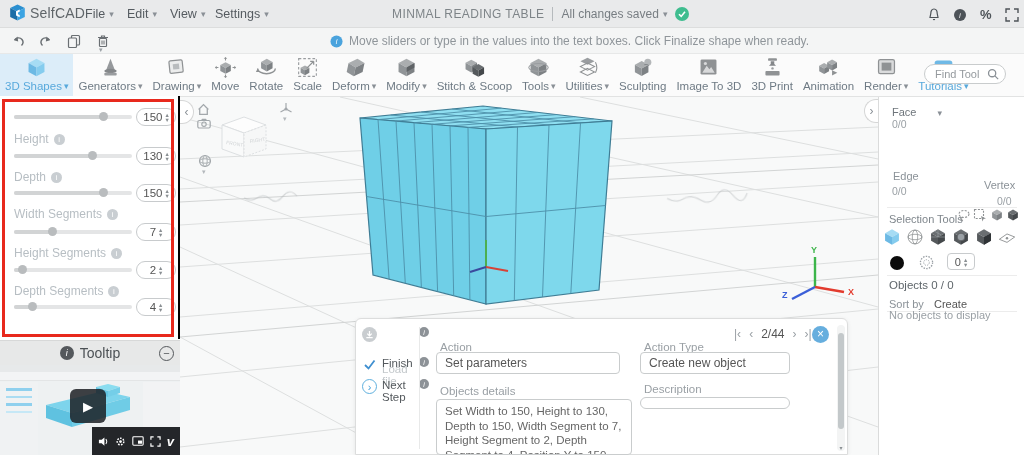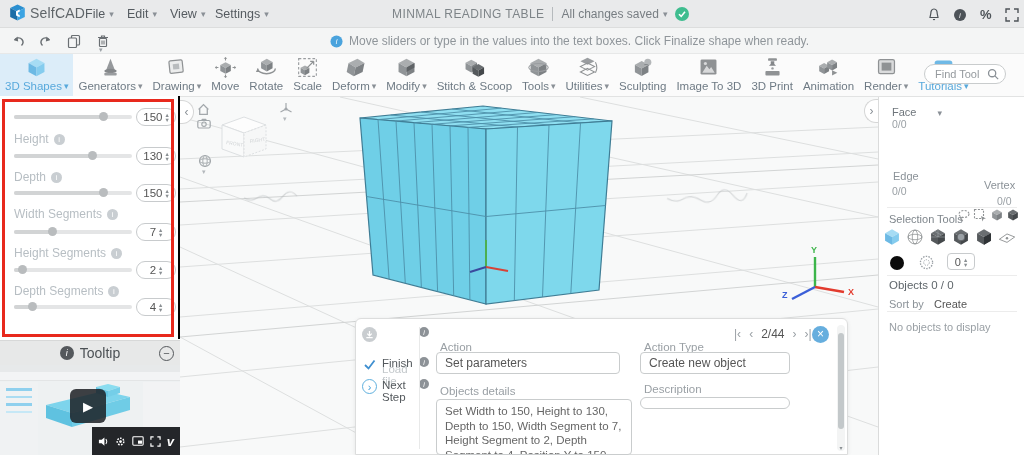--- a/index.html
+++ b/index.html
@@ -754,17 +754,17 @@
 
   <div class="rp-div" style="top:178px"></div>
   <div class="rp-txt" style="left:10px; top:182px; font-size:11.5px; color:#5f666b">Objects 0 / 0</div>
 
   <div class="rp-txt" style="left:10px; top:201px">Sort by</div>
   <div class="rp-txt" style="left:55px; top:201px; color:#555">
     <span>Create</span>
   </div>
 
   <div class="rp-div" style="top:214px"></div>
-  <div class="rp-cnt" style="left:10px; top:224px; font-size:11px">No objects to display</div>
+  <div class="rp-cnt" style="left:10px; top:212px; font-size:11px">No objects to display</div>
 </div>
 <div class="collapse" style="left:864px; top:99px; border-right:none; border-radius:12px 0 0 12px">
     <span>›</span>
   </div>
 
 </body></html>

